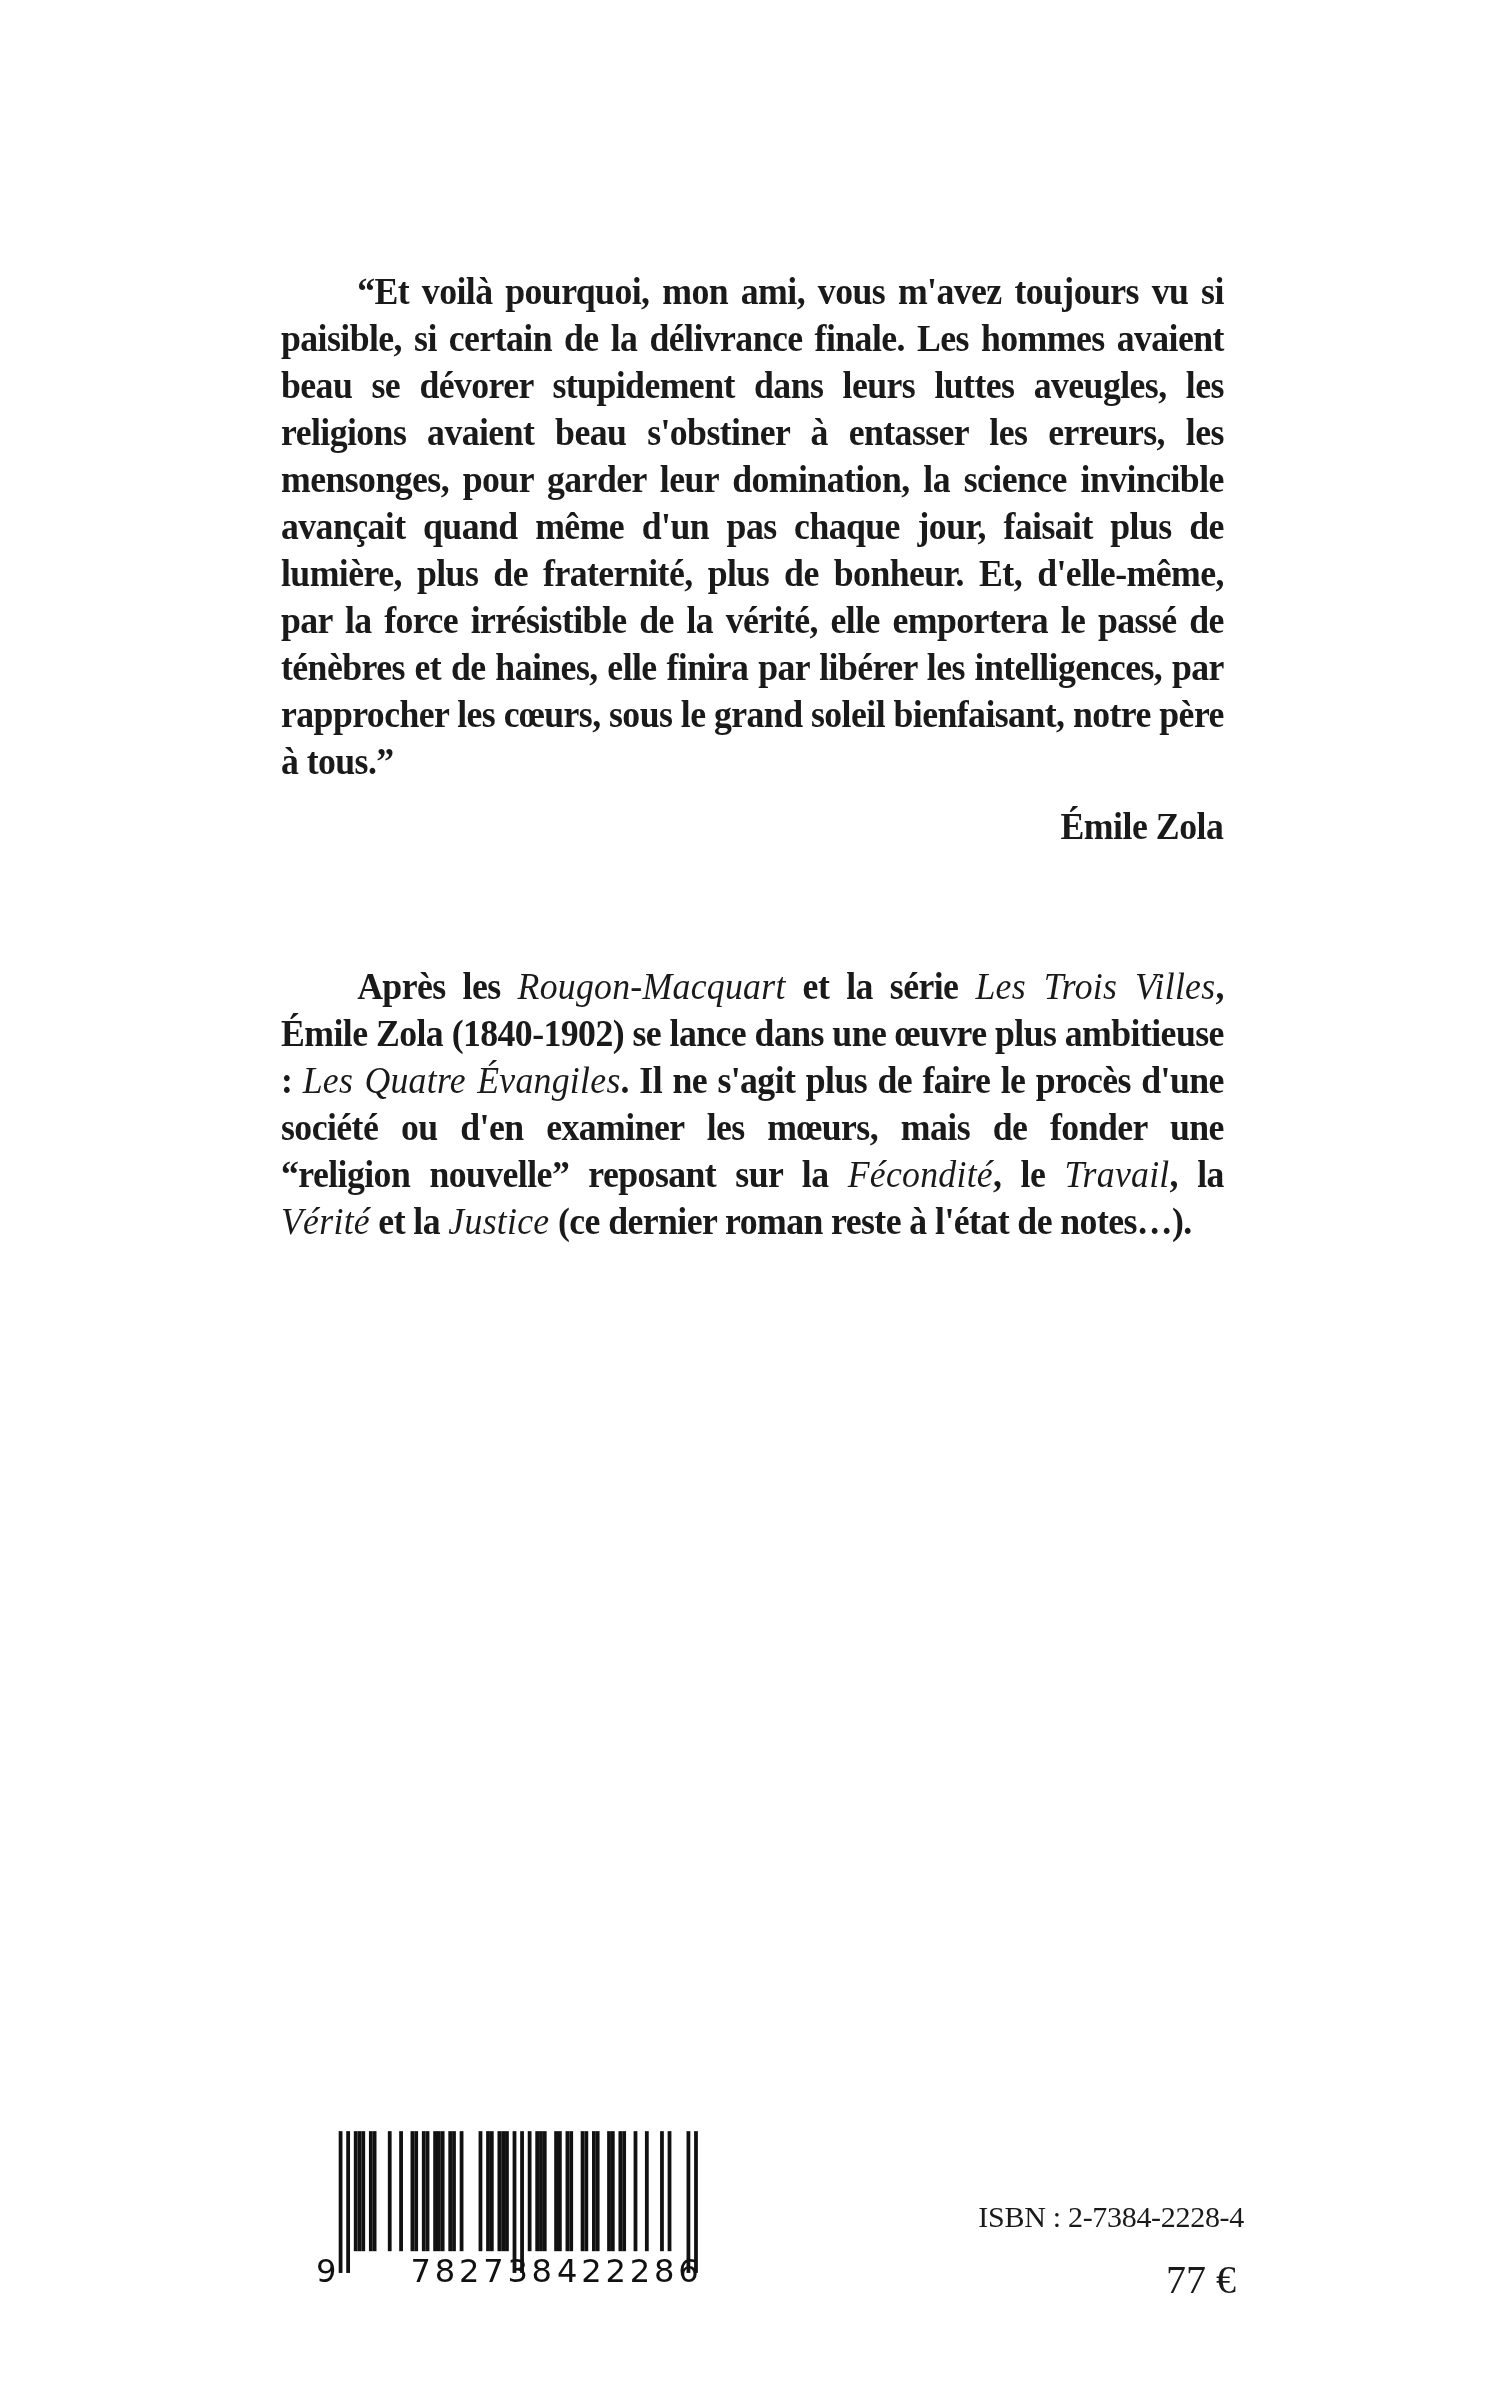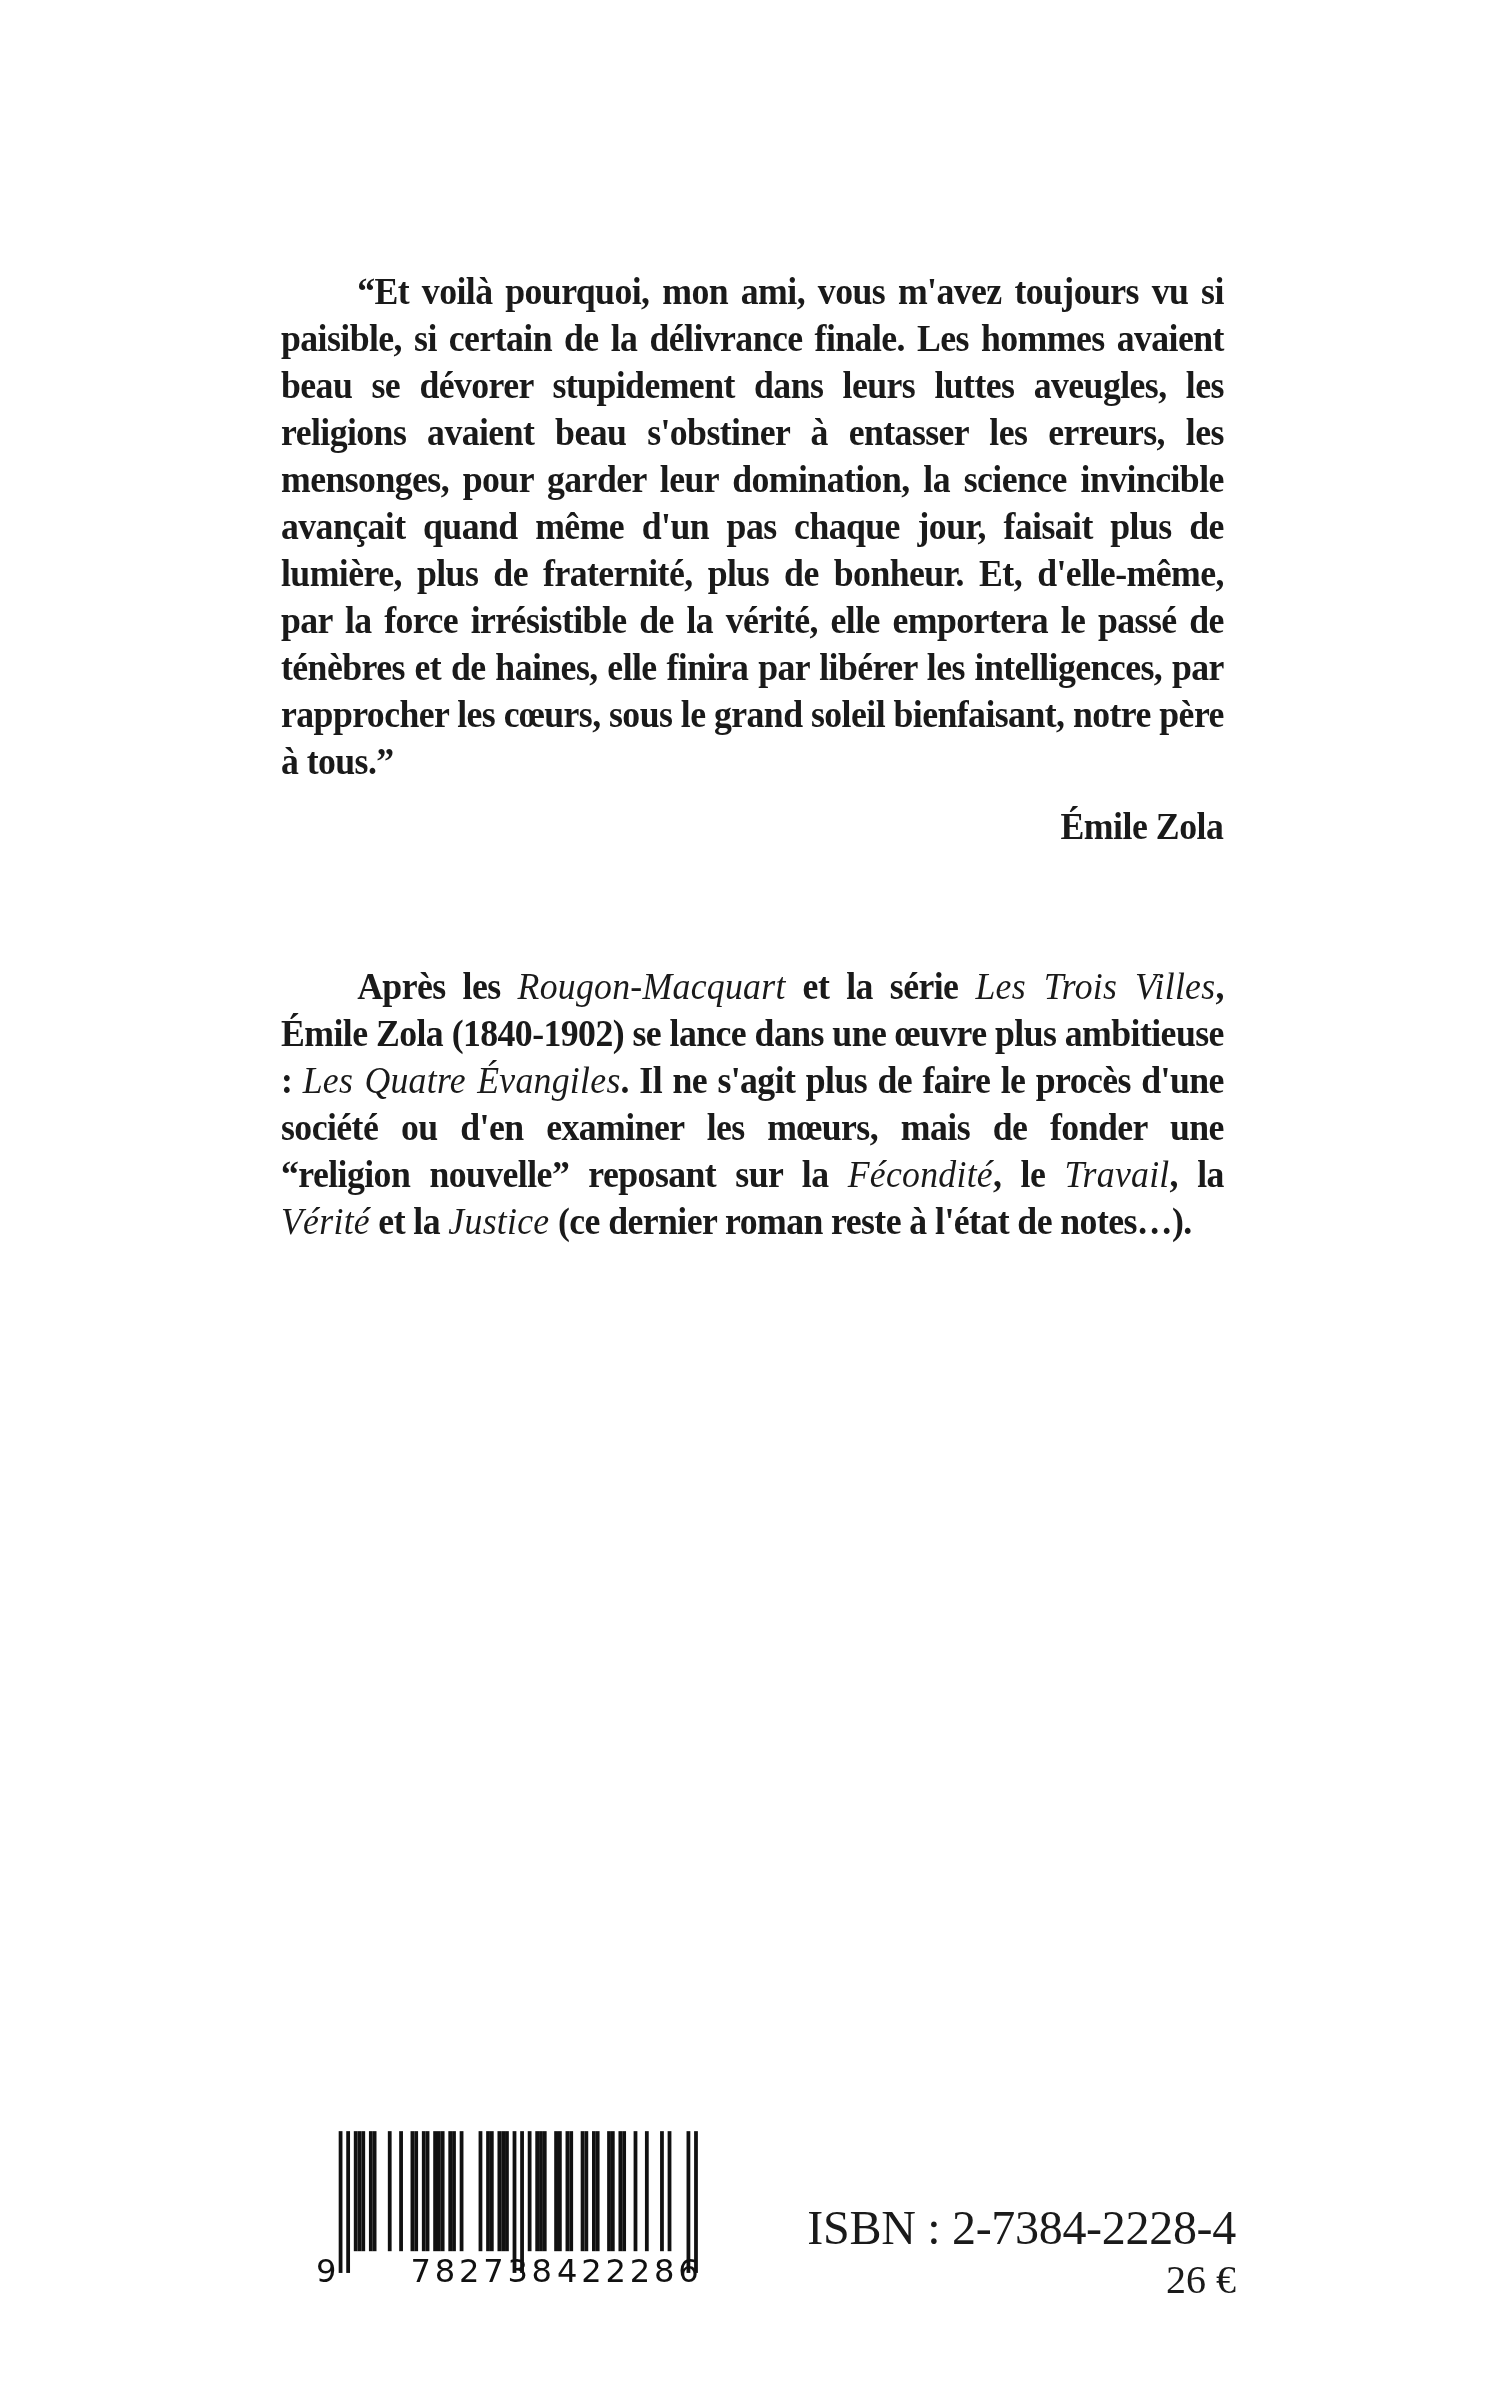--- a/index.html
+++ b/index.html
@@ -31,22 +31,22 @@
       letter-spacing: -0.6px;
       transform: scaleX(0.94); transform-origin: left top; width: 1003px;
     }
     .summary p { margin: 0; text-indent: 81px; }
     .summary i { font-weight: normal; font-style: italic; letter-spacing: 0.3px; }
     .barcode {
       position: absolute; left: 316px; top: 2131px; width: 397px; height: 161px;
     }
     .barcode svg { display: block; }
     .isbn {
-      position: absolute; top: 2200px; right: 272px;
-      font-size: 48px; letter-spacing: -0.3px;
+      position: absolute; top: 2200px; right: 264px;
+      font-size: 30px; letter-spacing: -0.3px;
       font-family: "Liberation Serif", "DejaVu Serif", serif;
     }
     .price {
       position: absolute; top: 2256px; right: 272px;
       font-size: 40px;
       font-family: "Liberation Serif", "DejaVu Serif", serif;
     }
   </style>
 </head>
 <body>
@@ -115,14 +115,14 @@
         <rect x="392.0" y="0" width="4" height="150"></rect>
         <rect x="400.0" y="0" width="4" height="150"></rect>
       </g>
     <text id="bc-lead" x="0" y="160" font-family="DejaVu Sans, sans-serif" font-size="34" fill="#111">9</text>
     <text id="bc-left" x="100" y="160" font-family="DejaVu Sans, sans-serif" font-size="34" letter-spacing="4" fill="#111">782738</text>
     <text id="bc-right" x="255" y="160" font-family="DejaVu Sans, sans-serif" font-size="34" letter-spacing="4" fill="#111">422286</text>
   </svg>
 </div>
 
 <div class="isbn">ISBN : 2-7384-2228-4</div>
-<div class="price">26 €</div>
+<div class="price">77 €</div>
 
 
 </body></html>

